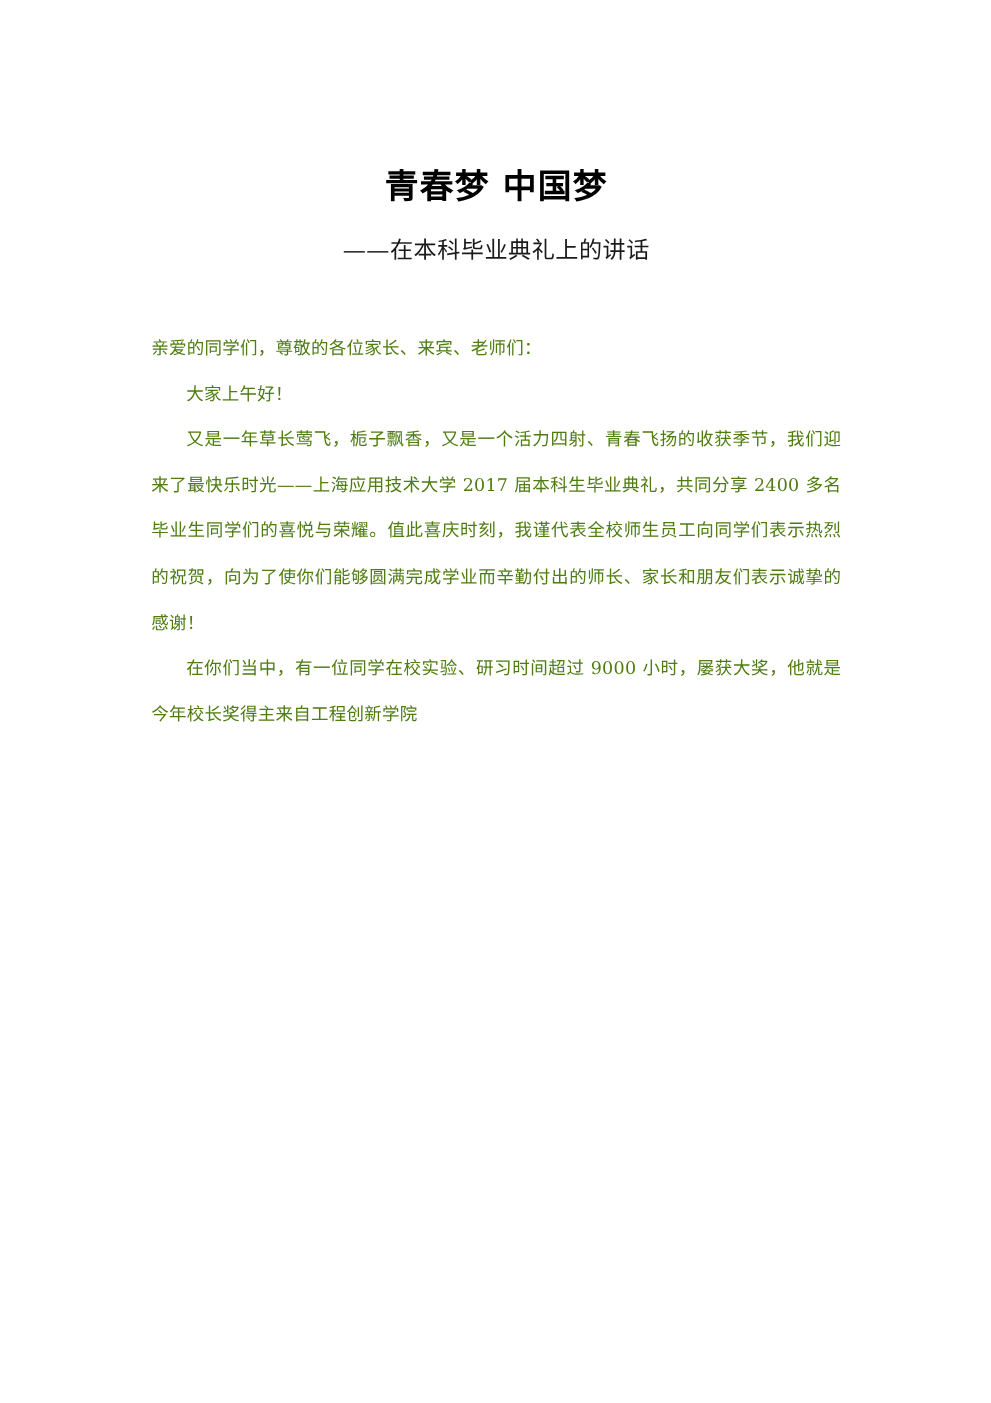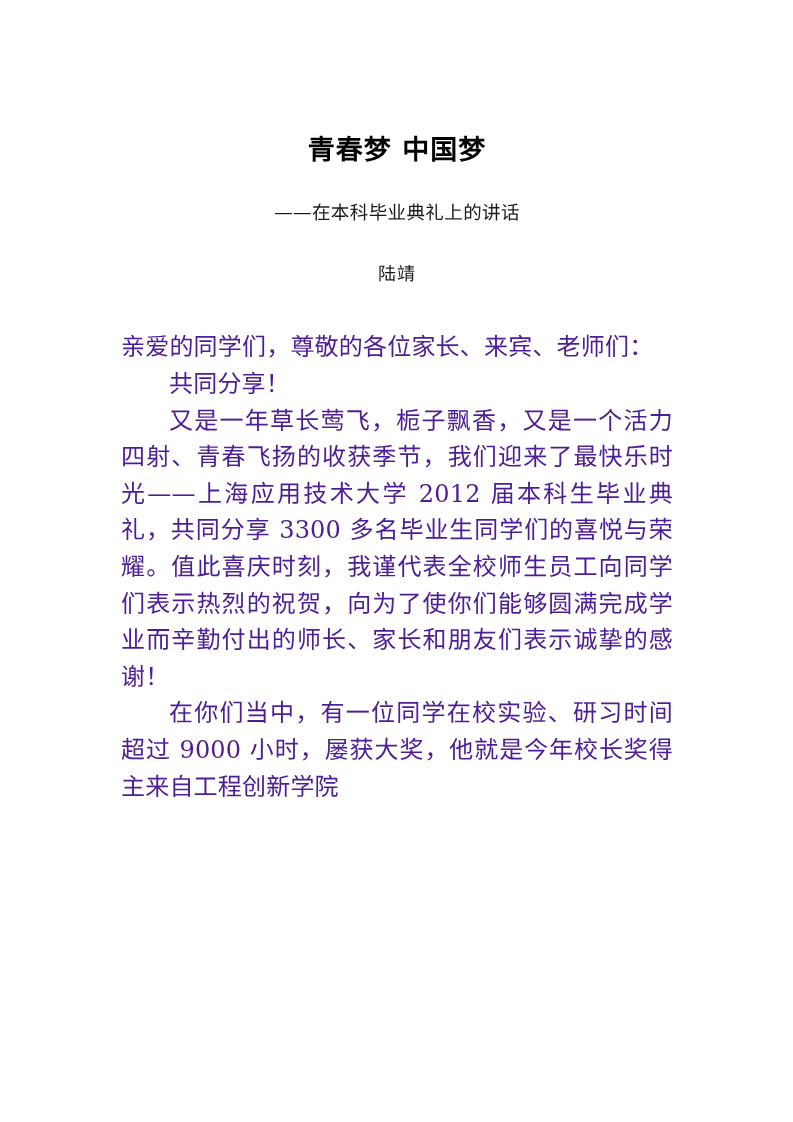--- a/index.html
+++ b/index.html
@@ -36,21 +36,21 @@
     text-align: center;
     font-family: "DejaVu Sans", "Liberation Sans", sans-serif;
     font-size: 27px;
     font-weight: 700;
     letter-spacing: 1px;
     line-height: 1.22;
     color: #000000;
   }
 
   .doc-subtitle {
-    margin: 16px;
+    margin: 4px;
     padding-top: 18px;
     text-align: center;
     font-size: 18.5px;
     font-weight: 400;
     line-height: 1.3;
     letter-spacing: 0.4px;
     color: #1a1a1a;
   }
 
   .doc-author {
@@ -63,27 +63,27 @@
     color: #1a1a1a;
   }
 
   
   .body-text {
     padding-top: 44px;
   }
 
   .para {
     margin: 0;
-    font-size: 24px;
+    font-size: 14px;
     line-height: 36.6px;
     text-align: justify;
     text-justify: inter-ideograph;
     text-align-last: left;
     letter-spacing: 0.2px;
-    color: #4c1d95;
+    color: #4d7c0f;
     word-break: break-all;
   }
 
   .para.indent {
     text-indent: 2em;
   }
 
   .para.salutation {
     text-indent: 0;
   }
@@ -91,27 +91,26 @@
 </head>
 <body>
 
 <div class="page">
   <div class="content">
 
     <h1 class="doc-title">青春梦  中国梦</h1>
 
     <p class="doc-subtitle">——在本科毕业典礼上的讲话</p>
 
-    <p class="doc-author">陆靖</p>
 
     <div class="body-text">
       <p class="para salutation">亲爱的同学们，尊敬的各位家长、来宾、老师们：</p>
 
-      <p class="para indent">共同分享！</p>
+      <p class="para indent">大家上午好！</p>
 
-      <p class="para indent">又是一年草长莺飞，栀子飘香，又是一个活力四射、青春飞扬的收获季节，我们迎来了最快乐时光——上海应用技术大学 2012 届本科生毕业典礼，共同分享 3300 多名毕业生同学们的喜悦与荣耀。值此喜庆时刻，我谨代表全校师生员工向同学们表示热烈的祝贺，向为了使你们能够圆满完成学业而辛勤付出的师长、家长和朋友们表示诚挚的感谢！</p>
+      <p class="para indent">又是一年草长莺飞，栀子飘香，又是一个活力四射、青春飞扬的收获季节，我们迎来了最快乐时光——上海应用技术大学 2017 届本科生毕业典礼，共同分享 2400 多名毕业生同学们的喜悦与荣耀。值此喜庆时刻，我谨代表全校师生员工向同学们表示热烈的祝贺，向为了使你们能够圆满完成学业而辛勤付出的师长、家长和朋友们表示诚挚的感谢！</p>
 
 
       <p class="para indent">在你们当中，有一位同学在校实验、研习时间超过 9000 小时，屡获大奖，他就是今年校长奖得主来自工程创新学院</p>
     </div>
 
   </div>
 </div>
 
 </body></html>

